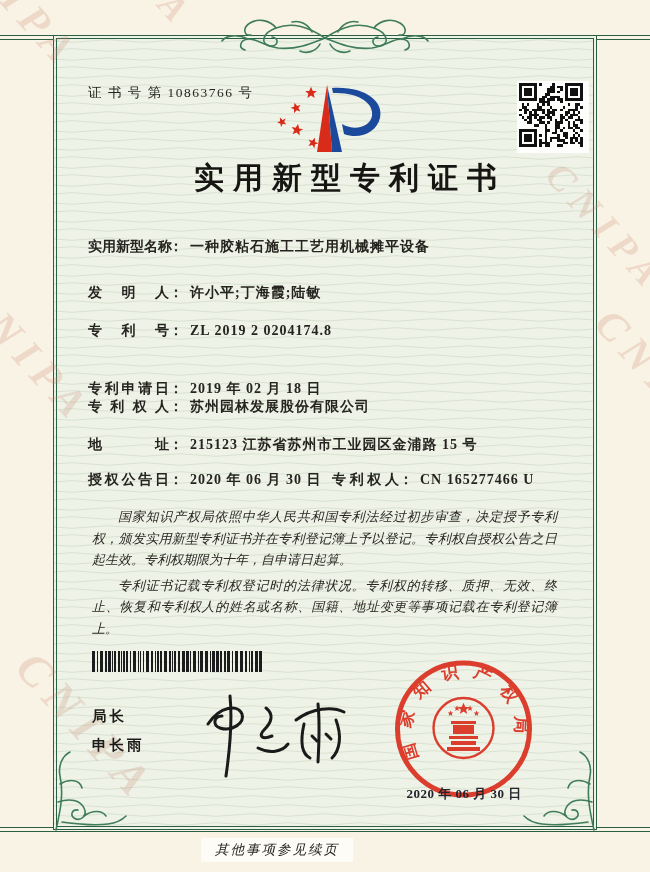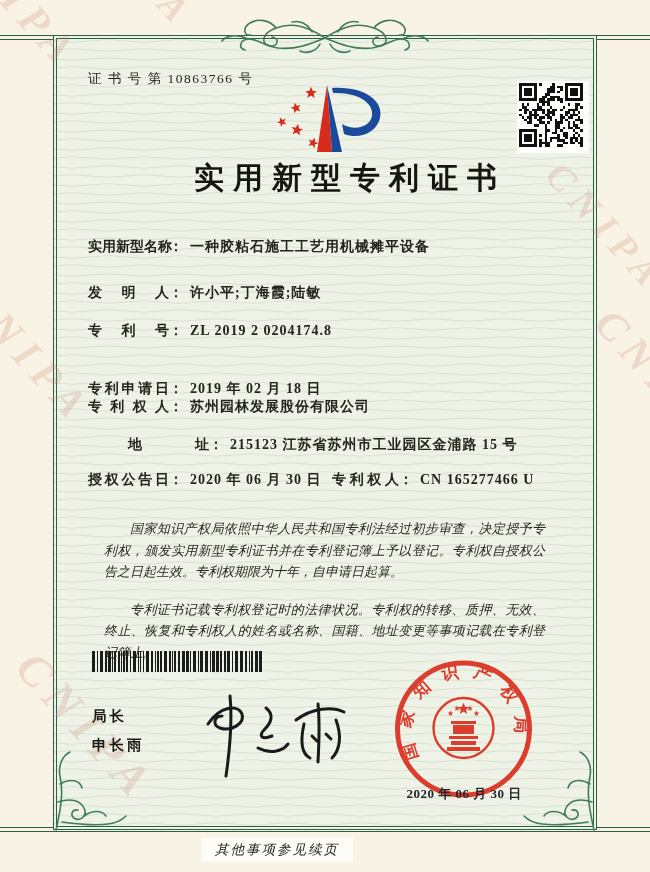--- a/index.html
+++ b/index.html
@@ -14,36 +14,36 @@
   
   #frame{position:absolute;left:53px;top:35px;width:542px;height:793px;border:1.5px solid #2b5f44;background:#eef2e7;}
   #frame-inner{position:absolute;left:2px;top:2px;right:2px;bottom:2px;border:1px solid #2b5f44;}
   #guilloche{position:absolute;left:0;top:0;}
 
   
   .wm{position:absolute;font-style:italic;font-weight:700;font-size:42px;letter-spacing:9px;
       color:rgba(201,126,104,0.22);transform:rotate(48deg);white-space:nowrap;pointer-events:none;z-index:5;}
 
   .abs{position:absolute;}
-  #cert-no{left:88px;top:70px;font-size:13.5px;color:#26241f;letter-spacing:1.5px;z-index:6;}
+  #cert-no{left:88px;top:84px;font-size:13.5px;color:#26241f;letter-spacing:1.5px;z-index:6;}
   #logo{left:270px;top:80px;z-index:6;}
   #qr{left:517px;top:81px;width:68px;height:68px;background:#fdfdfb;padding:2px;z-index:6;}
   #title{left:0;width:650px;top:158px;text-align:center;font-size:30px;font-weight:700;
          letter-spacing:9px;color:#171512;z-index:6;padding-left:25px;}
 
   .field-row{position:absolute;left:88px;width:480px;font-size:14px;font-weight:600;color:#26241f;z-index:6;white-space:nowrap;}
   .flabel{display:inline-block;width:81px;text-align:justify;text-align-last:justify;vertical-align:bottom;}
   .fcolon{margin-right:7px;}
   .fvalue{letter-spacing:1px;}
   .fpair2{position:absolute;left:244px;top:0;}
   .fpair2 .flabel{width:67px;}
 
   #body-text{left:88px;top:502px;width:473px;font-size:13px;line-height:21.5px;color:#2a2722;
              font-style:italic;text-align:justify;z-index:6;}
-  #body-text p{margin:16px;text-indent:2em;}
+  #body-text p{margin:4px;text-indent:2em;}
 
   #barcode{left:92px;top:651px;z-index:6;}
   #officer-title{left:92px;top:707px;font-family:Liberation Mono, monospace;
                  font-size:14.5px;font-weight:600;color:#1d1b18;letter-spacing:3px;z-index:6;}
   #officer-name{left:92px;top:736px;font-family:"Liberation Sans","DejaVu Sans",sans-serif;
                 font-size:14.5px;font-weight:600;color:#1d1b18;letter-spacing:3px;z-index:6;text-align:center;}
   #signature{left:192px;top:690px;z-index:7;}
 
   #seal{left:391px;top:656px;z-index:6;}
   #seal-date{left:393px;top:785px;width:142px;text-align:center;font-size:13px;font-weight:600;
@@ -439,21 +439,21 @@
   </div>
   <div class="field-row" style="top:322px;">
     <span class="flabel">专利号</span><span class="fcolon">：</span><span class="fvalue">ZL 2019 2 0204174.8</span>
   </div>
   <div class="field-row" style="top:380px;">
     <span class="flabel">专利申请日</span><span class="fcolon">：</span><span class="fvalue">2019 年 02 月 18 日</span>
   </div>
   <div class="field-row" style="top:398px;font-family:Liberation Mono, monospace;">
     <span class="flabel">专利权人</span><span class="fcolon">：</span><span class="fvalue">苏州园林发展股份有限公司</span>
   </div>
-  <div class="field-row" style="top:436px;margin-left:40px;">
+  <div class="field-row" style="top:436px;">
     <span class="flabel">地址</span><span class="fcolon">：</span><span class="fvalue">215123 江苏省苏州市工业园区金浦路 15 号</span>
   </div>
   <div class="field-row" style="top:471px;">
     <span class="flabel">授权公告日</span><span class="fcolon">：</span><span class="fvalue">2020 年 06 月 30 日</span>
     <span class="fpair2">
       <span class="flabel">专利权人</span><span class="fcolon">：</span><span class="fvalue">CN 165277466 U</span>
     </span>
   </div>
 
   <div class="abs" id="body-text">

